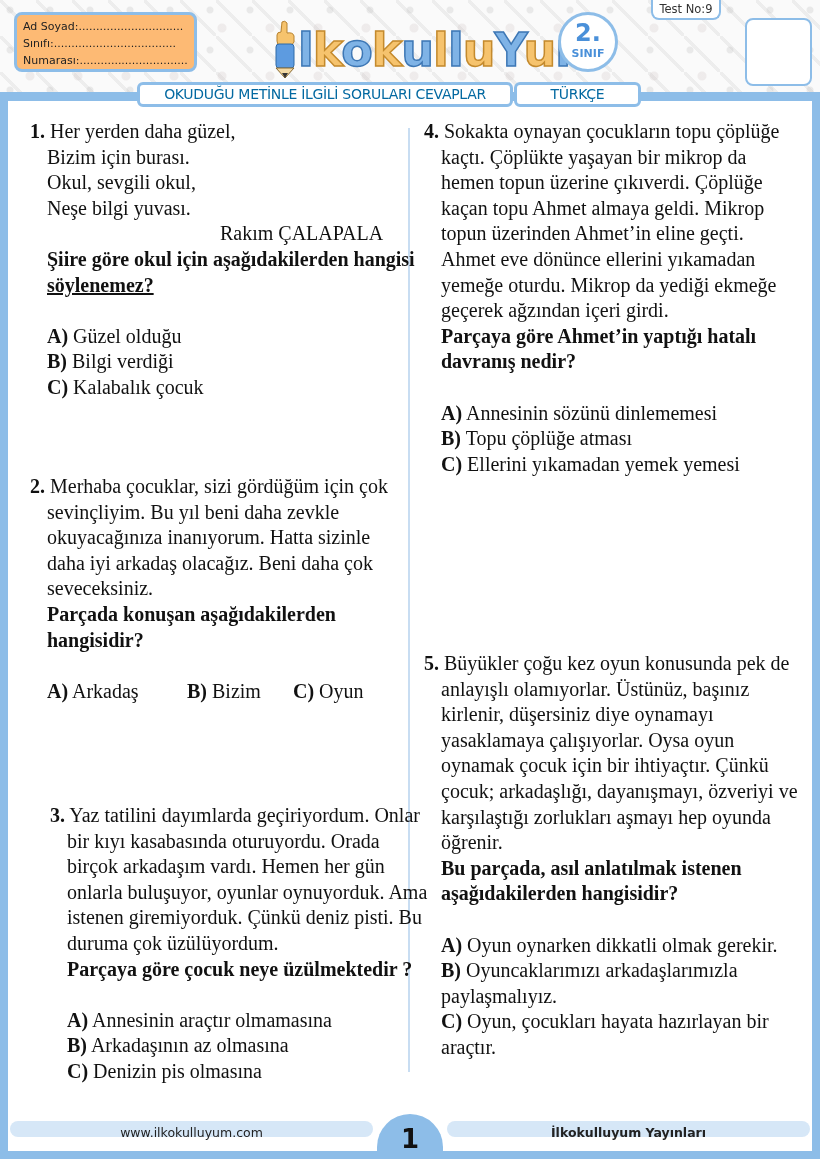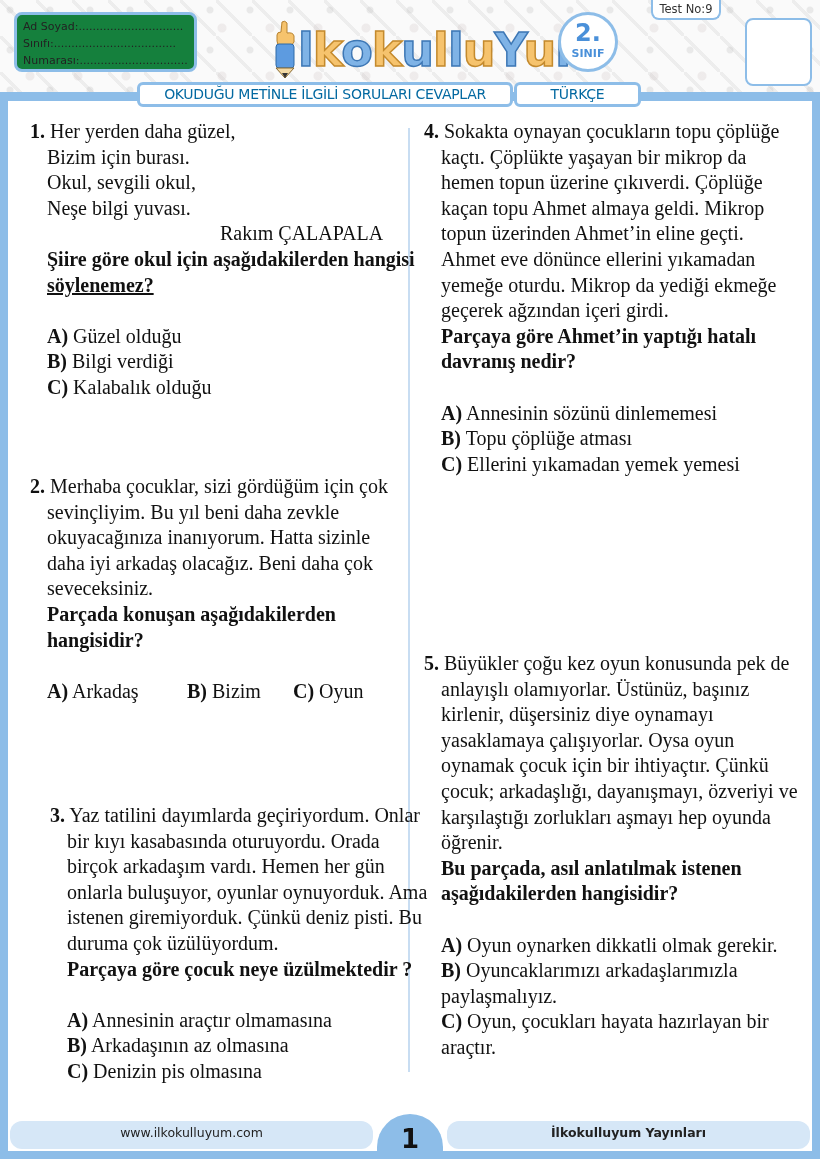--- a/index.html
+++ b/index.html
@@ -13,21 +13,21 @@
     background-image:
       radial-gradient(circle at 10px 10px, rgba(200,200,200,0.35) 3px, transparent 4px),
       radial-gradient(circle at 30px 28px, rgba(210,200,200,0.30) 4px, transparent 5px),
       linear-gradient(45deg, transparent 46%, rgba(200,200,200,0.25) 47%, rgba(200,200,200,0.25) 53%, transparent 54%);
     background-size: 40px 40px, 48px 48px, 36px 36px;
   }
 
   
   .info-box {
     position: absolute; left: 14px; top: 12px; width: 183px; height: 60px;
-    background: #15803d; border: 3px solid #8dbde8; border-radius: 8px;
+    background: #fdba74; border: 3px solid #8dbde8; border-radius: 8px;
     padding: 3px 6px; font-family: "DejaVu Sans", sans-serif; font-size: 11px; line-height: 17px; color: #222;
   }
   .info-line { white-space: nowrap; overflow: hidden; }
 
   
   .logo { position: absolute; left: 268px; top: 2px; width: 290px; height: 76px; }
   .logo-text {
     position: absolute; left: 30px; top: 20px;
     font-family: "DejaVu Sans", sans-serif; font-weight: bold; font-size: 46px; letter-spacing: -1px;
     line-height: 56px; white-space: nowrap;
@@ -87,21 +87,21 @@
   .opts-row span.opt { display: inline-block; }
 
   .q1 { left: 30px; top: 119px; width: 370px; }
   .q2 { left: 30px; top: 474px; width: 370px; }
   .q3 { left: 30px; top: 803px; width: 370px; margin-left: 20px; }
   .q4 { left: 424px; top: 119px; width: 380px; }
   .q5 { left: 424px; top: 651px; width: 380px; }
 
   
   .footer-pill {
-    position: absolute; top: 1121px; height: 28px; background: #d6e7f7; border-radius: 12px;
+    position: absolute; top: 1121px; height: 16px; background: #d6e7f7; border-radius: 12px;
     font-family: "DejaVu Sans", sans-serif; font-size: 12.5px; line-height: 24px; text-align: center; color: #222;
   }
   .footer-left { left: 10px; width: 363px; }
   .footer-right { left: 447px; width: 363px; font-weight: bold; }
   .page-num {
     position: absolute; left: 377px; top: 1114px; width: 66px; height: 50px;
     background: #8dbde8; border-radius: 33px 33px 0 0;
     font-family: "DejaVu Sans", sans-serif; font-weight: bold; font-size: 26px; line-height: 50px; text-align: center; color: #111;
   }
 </style>
@@ -145,21 +145,21 @@
   <div class="line first"><span class="qnum">1.</span> <span>Her yerden daha güzel,</span></div>
   <div class="line">Bizim için  burası.</div>
   <div class="line">Okul, sevgili okul,</div>
   <div class="line">Neşe bilgi yuvası.</div>
   <div class="line author">Rakım ÇALAPALA</div>
   <div class="line bold">Şiire göre okul için aşağıdakilerden hangisi</div>
   <div class="line bold"><span class="underline">söylenemez?</span></div>
   <div class="gap"></div>
   <div class="line"><span class="opt-letter">A)</span> <span>Güzel olduğu</span></div>
   <div class="line"><span class="opt-letter">B)</span> <span>Bilgi verdiği</span></div>
-  <div class="line"><span class="opt-letter">C)</span> <span>Kalabalık olduğu</span></div>
+  <div class="line"><span class="opt-letter">C)</span> <span>Kalabalık çocuk</span></div>
 </div>
 
 <div class="question q2">
   <div class="line first"><span class="qnum">2.</span> <span>Merhaba çocuklar, sizi gördüğüm için çok</span></div>
   <div class="line">sevinçliyim. Bu yıl beni daha zevkle</div>
   <div class="line">okuyacağınıza inanıyorum. Hatta sizinle</div>
   <div class="line">daha iyi arkadaş olacağız. Beni daha çok</div>
   <div class="line">seveceksiniz.</div>
   <div class="line bold">Parçada konuşan aşağıdakilerden</div>
   <div class="line bold">hangisidir?</div>

